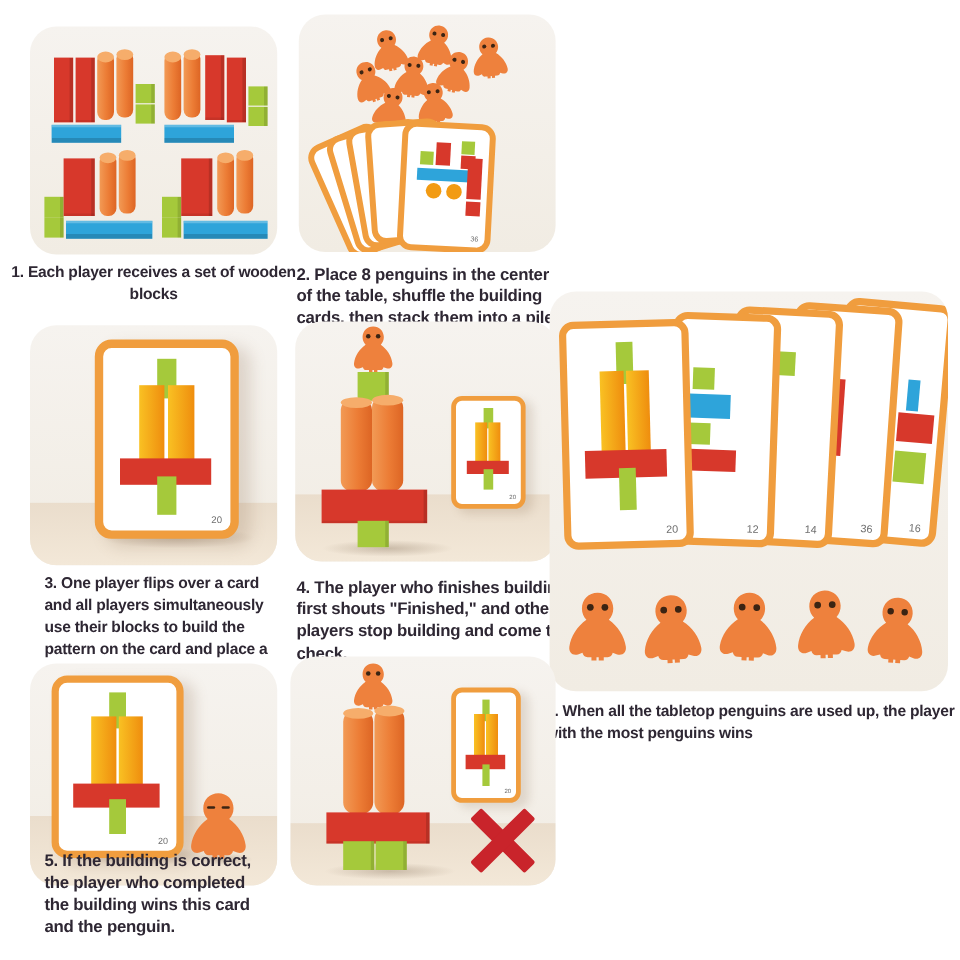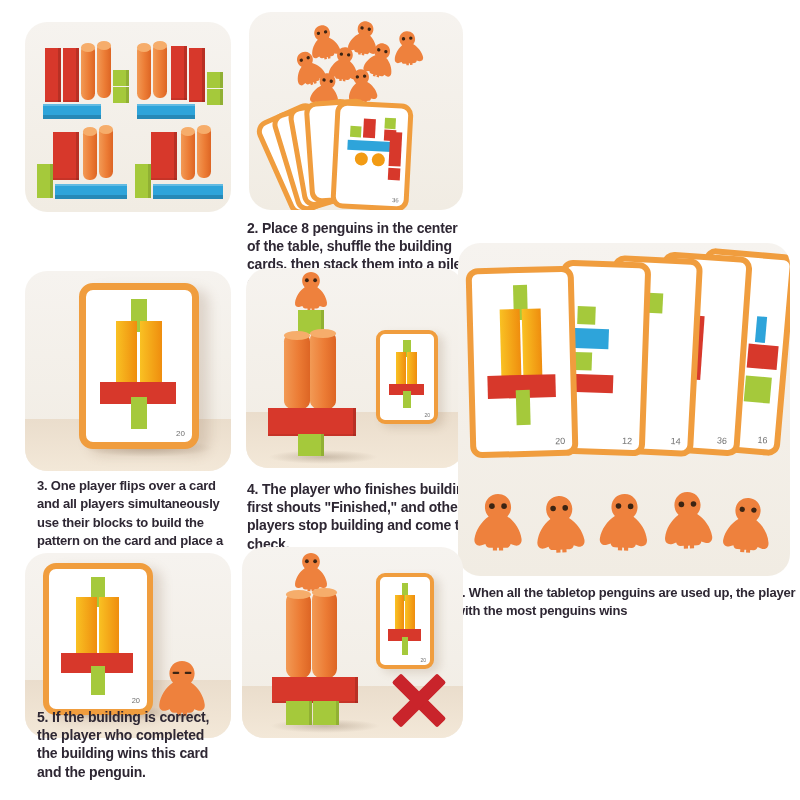--- a/index.html
+++ b/index.html
@@ -89,20 +89,21 @@
     </div>
     <div class="blk" style="left:110px;top:100px;width:92px;height:84px">
       <div class="blk green" style="left:0px;top:42px;width:16px;height:17px"></div>
       <div class="blk green" style="left:0px;top:59px;width:16px;height:17px"></div>
       <div class="blk red" style="left:16px;top:10px;width:26px;height:48px"></div>
       <div class="blk cyl" style="left:46px;top:6px;width:14px;height:52px"></div>
       <div class="blk cyl" style="left:62px;top:4px;width:14px;height:52px"></div>
       <div class="blk blue" style="left:18px;top:62px;width:70px;height:15px"></div>
     </div>
   </div>
+  <div class="cap cap-lg" style="left:8px;top:218px;width:240px;text-align:center">1. Each player receives a set of wooden blocks</div>
 
   <div class="panel" style="left:249px;top:12px;width:214px;height:198px">
     <svg class="penguin" viewBox="0 0 60 64" style="left:58px;top:12px;width:34px;height:36px;transform:rotate(-12deg)">
         <use href="#pg-open"></use>
       </svg>
     <svg class="penguin" viewBox="0 0 60 64" style="left:98px;top:8px;width:34px;height:36px;transform:rotate(10deg)">
         <use href="#pg-open"></use>
       </svg>
     <svg class="penguin" viewBox="0 0 60 64" style="left:142px;top:18px;width:34px;height:36px;transform:rotate(-5deg)">
         <use href="#pg-open"></use>

